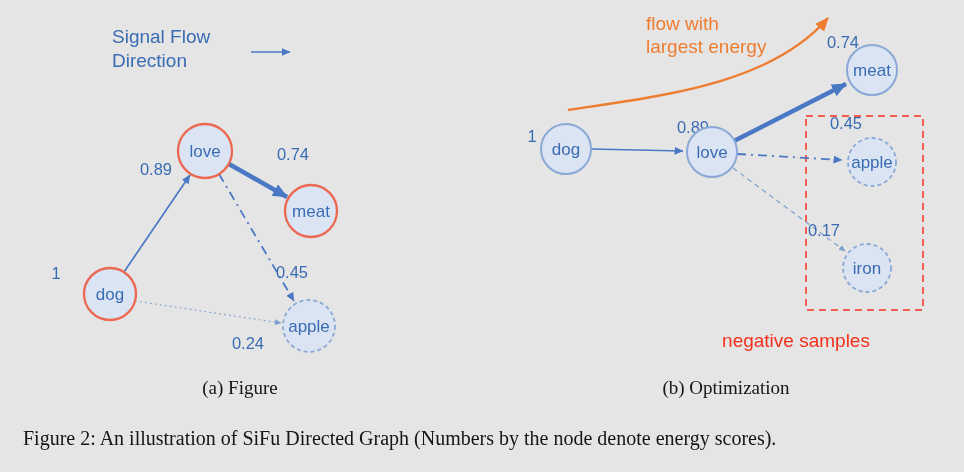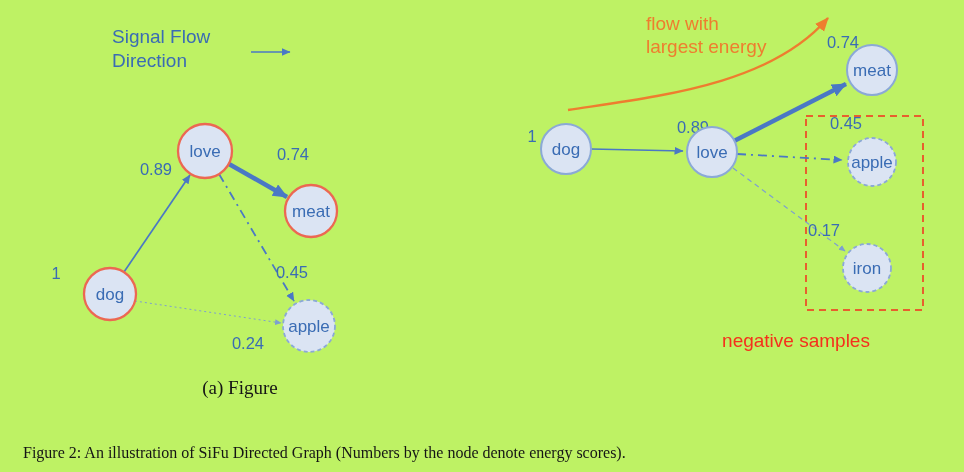--- a/index.html
+++ b/index.html
@@ -1,16 +1,16 @@
 <!DOCTYPE html>
 <html><head>
 <meta charset="utf-8">
 <style>
   html,body { margin:0; padding:0; background:#ffffff; }
-  .page { position:relative; width:964px; height:472px; background:#bef264; overflow:hidden;
+  .page { position:relative; width:964px; height:472px; background:#e5e5e5; overflow:hidden;
           font-family:"Liberation Sans", sans-serif; }
   svg.panel { position:absolute; overflow:visible; }
 
   .t-legend { font-family:"Liberation Sans", sans-serif; font-size:19px; fill:#3a6cb4; }
   .t-node   { font-family:"Liberation Sans", sans-serif; font-size:17px; fill:#3a6cb4; }
   .t-num    { font-family:"Liberation Sans", sans-serif; font-size:16.5px; fill:#3a6cb4; }
   .t-orange { font-family:"Liberation Sans", sans-serif; font-size:19px; fill:#ee7d2f; }
   .t-red    { font-family:"Liberation Sans", sans-serif; font-size:19px; fill:#f5301c; }
 
   .node-fill { fill:#dbe4f3; }
@@ -122,15 +122,16 @@
       <circle cx="392" cy="162" r="24" class="node-fill stroke-dashed"></circle>
       <text x="392" y="168" text-anchor="middle" class="t-node">apple</text>
     </g>
     <g>
       <circle cx="387" cy="268" r="24" class="node-fill stroke-dashed"></circle>
       <text x="387" y="274" text-anchor="middle" class="t-node">iron</text>
     </g>
   </svg>
 
   <div class="caption" style="left:140px;top:377px;width:200px;text-align:center;font-size:19px">(a) Figure</div>
-  <div class="caption" style="left:23px;top:444px;font-size:16px">Figure 2: An illustration of SiFu Directed Graph (Numbers by the node denote energy scores).</div>
+  <div class="caption" style="left:611px;top:377px;width:230px;text-align:center;font-size:19px">(b) Optimization</div>
+  <div class="caption" style="left:23px;top:427px;font-size:20px">Figure 2: An illustration of SiFu Directed Graph (Numbers by the node denote energy scores).</div>
 
 </div>
 
 </body></html>

